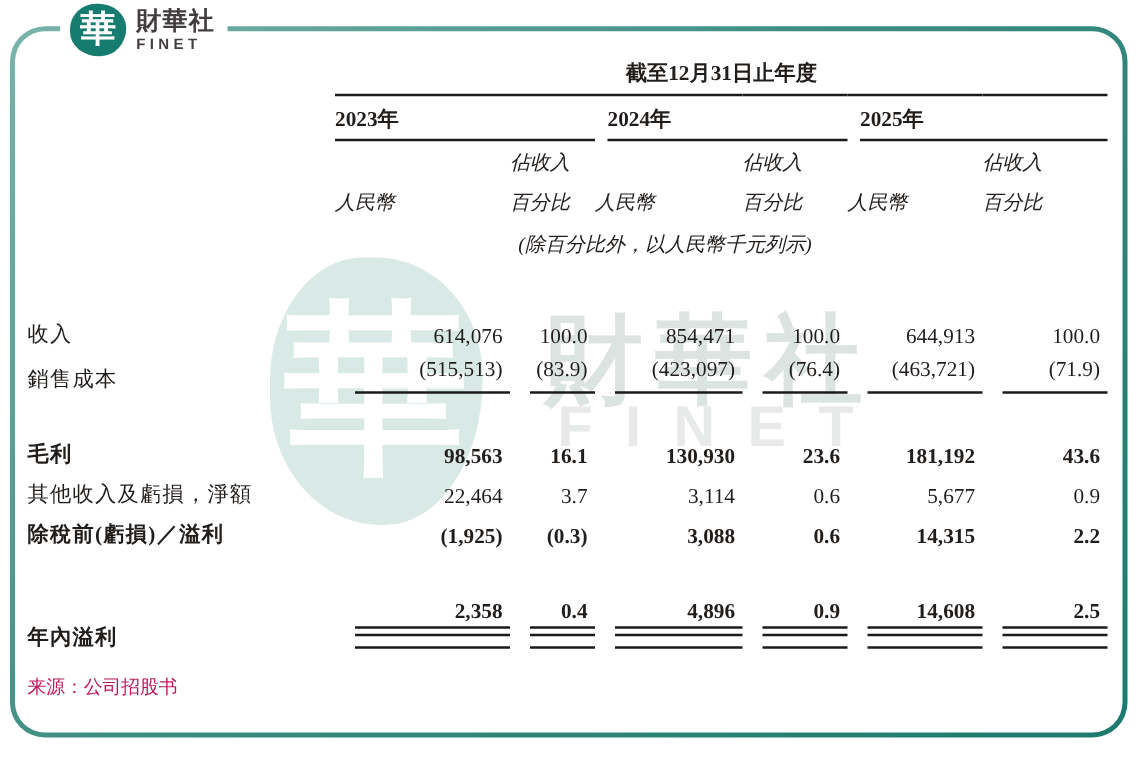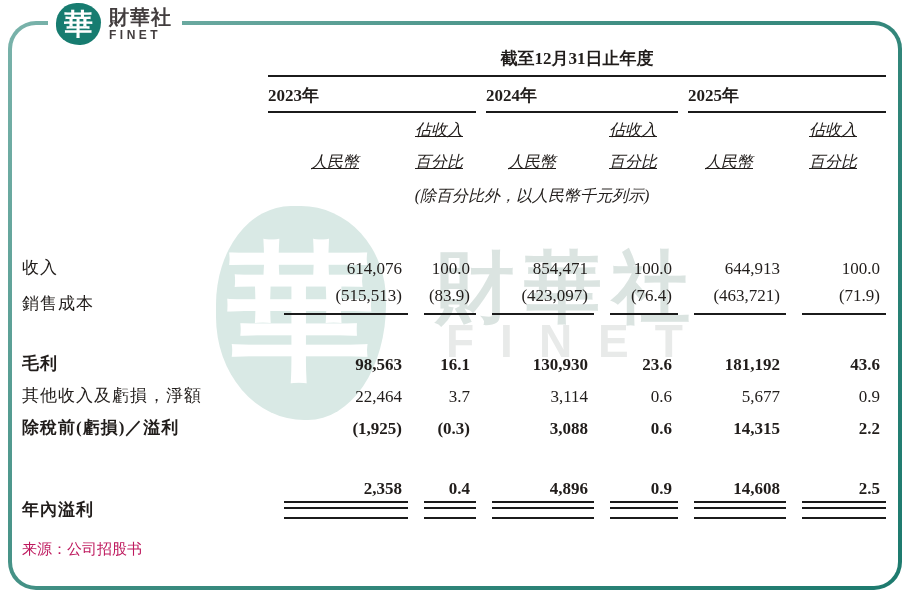--- a/index.html
+++ b/index.html
@@ -42,21 +42,21 @@
   td { padding:0; vertical-align:bottom; }
   .title-row td { height:30px; }
   .title-cell { text-align:center; font-weight:700; font-size:17px;
                 border-bottom:2px solid #1b1b1b; padding-bottom:5px; }
   .years-row td { height:36px; }
   .yline { font-weight:700; font-size:17px;
            border-bottom:2px solid #1b1b1b; padding-bottom:4px; }
   .yline.gap { margin-left:10px; }
   .sub1-row td { height:28px; }
   .sub2-row td { height:32px; }
-  .ital { font-style:italic; font-size:16px; text-align:center; padding-right:6px;text-decoration:underline; }
+  .ital { font-style:italic; font-size:16px; text-align:left; padding-right:6px; }
   .note-row td { height:34px; }
   .note-cell { text-align:center; font-style:italic; font-size:16px;
                transform:translateX(-45px); padding-bottom:4px; }
   .row td { height:32px; font-size:17px; }
   .row.tall td { height:36px; }
   .lbl { text-align:left; padding-left:2px; letter-spacing:1px; white-space:nowrap; }
   .val { text-align:right; padding-right:6px; white-space:nowrap; }
   .bold td, .bold .val { font-weight:700; }
   .ucell { margin-left:16px; border-bottom:2px solid #1b1b1b; padding-bottom:7px; }
   .tcell { margin-left:16px; padding-bottom:2px; }

